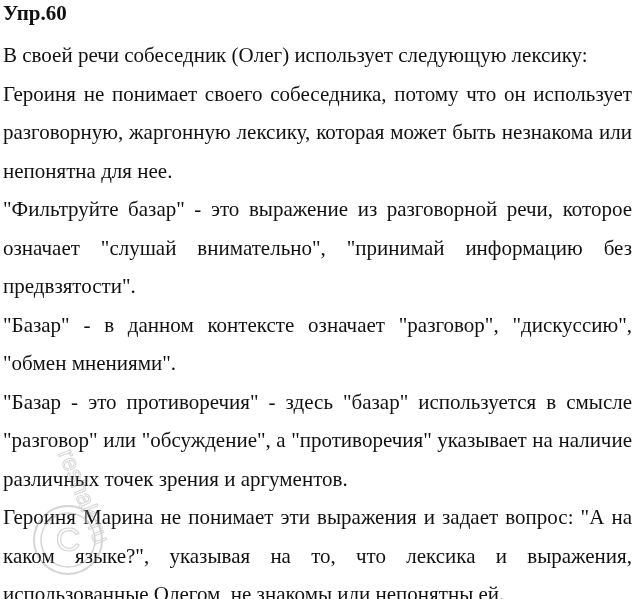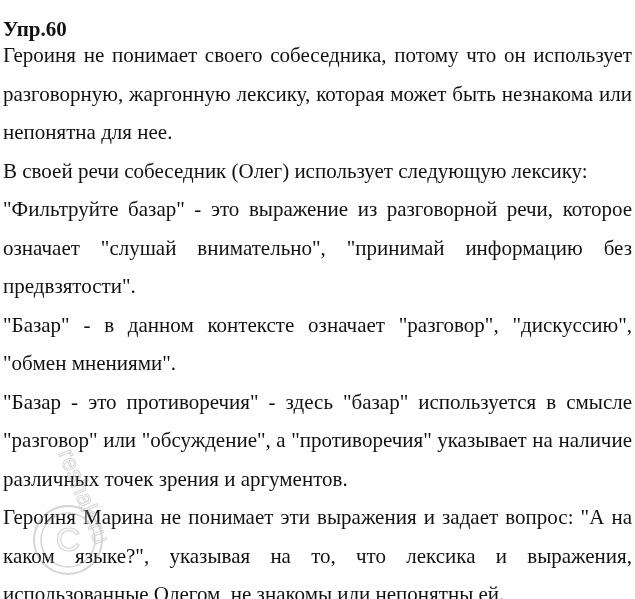--- a/index.html
+++ b/index.html
@@ -4,21 +4,21 @@
 <style>
   html, body { margin: 0; padding: 0; background: #ffffff; }
   body {
     width: 635px; height: 599px; overflow: hidden; position: relative;
     font-family: "Liberation Serif", serif; color: #111111;
   }
   .header {
     position: absolute; left: 3px; top: 0; width: 629px; height: 30px;
   }
   .title {
-    position: absolute; left: 0; top: 16px;
+    position: absolute; left: 0; top: 0px;
     font-size: 21px; font-weight: bold; line-height: 26px;
   }
   .copyright {
     position: absolute; right: 0; top: 0px;
     font-size: 21px; line-height: 26px;
   }
   .content {
     position: absolute; left: 3px; top: 36px; width: 629px;
     font-size: 21px; line-height: 38.5px;
   }
@@ -30,22 +30,22 @@
   }
 </style>
 </head>
 <body>
 
 <div class="header">
   <div class="title">Упр.60</div>
 </div>
 
 <div class="content">
+  <p class="para last-left">В своей речи собеседник (Олег) использует следующую лексику:</p>
   <p class="para last-left">Героиня не понимает своего собеседника, потому что он использует разговорную, жаргонную лексику, которая может быть незнакома или непонятна для нее.</p>
-  <p class="para last-left">В своей речи собеседник (Олег) использует следующую лексику:</p>
   <p class="para last-left">"Фильтруйте базар" - это выражение из разговорной речи, которое означает "слушай внимательно", "принимай информацию без предвзятости".</p>
   <p class="para last-left">"Базар" - в данном контексте означает "разговор", "дискуссию", "обмен мнениями".</p>
   <p class="para last-left">"Базар - это противоречия" - здесь "базар" используется в смысле "разговор" или "обсуждение", а "противоречия" указывает на наличие различных точек зрения и аргументов.</p>
   <p class="para last-left">Героиня Марина не понимает эти выражения и задает вопрос: "А на каком языке?", указывая на то, что лексика и выражения, использованные Олегом, не знакомы или непонятны ей.</p>
 </div>
 
 <div class="watermark">
   <svg width="110" height="140" viewBox="0 0 110 140">
     <circle cx="38" cy="95" r="34" fill="none" stroke="#888" stroke-width="2"></circle>
     <circle cx="38" cy="95" r="27" fill="none" stroke="#888" stroke-width="1.5"></circle>

